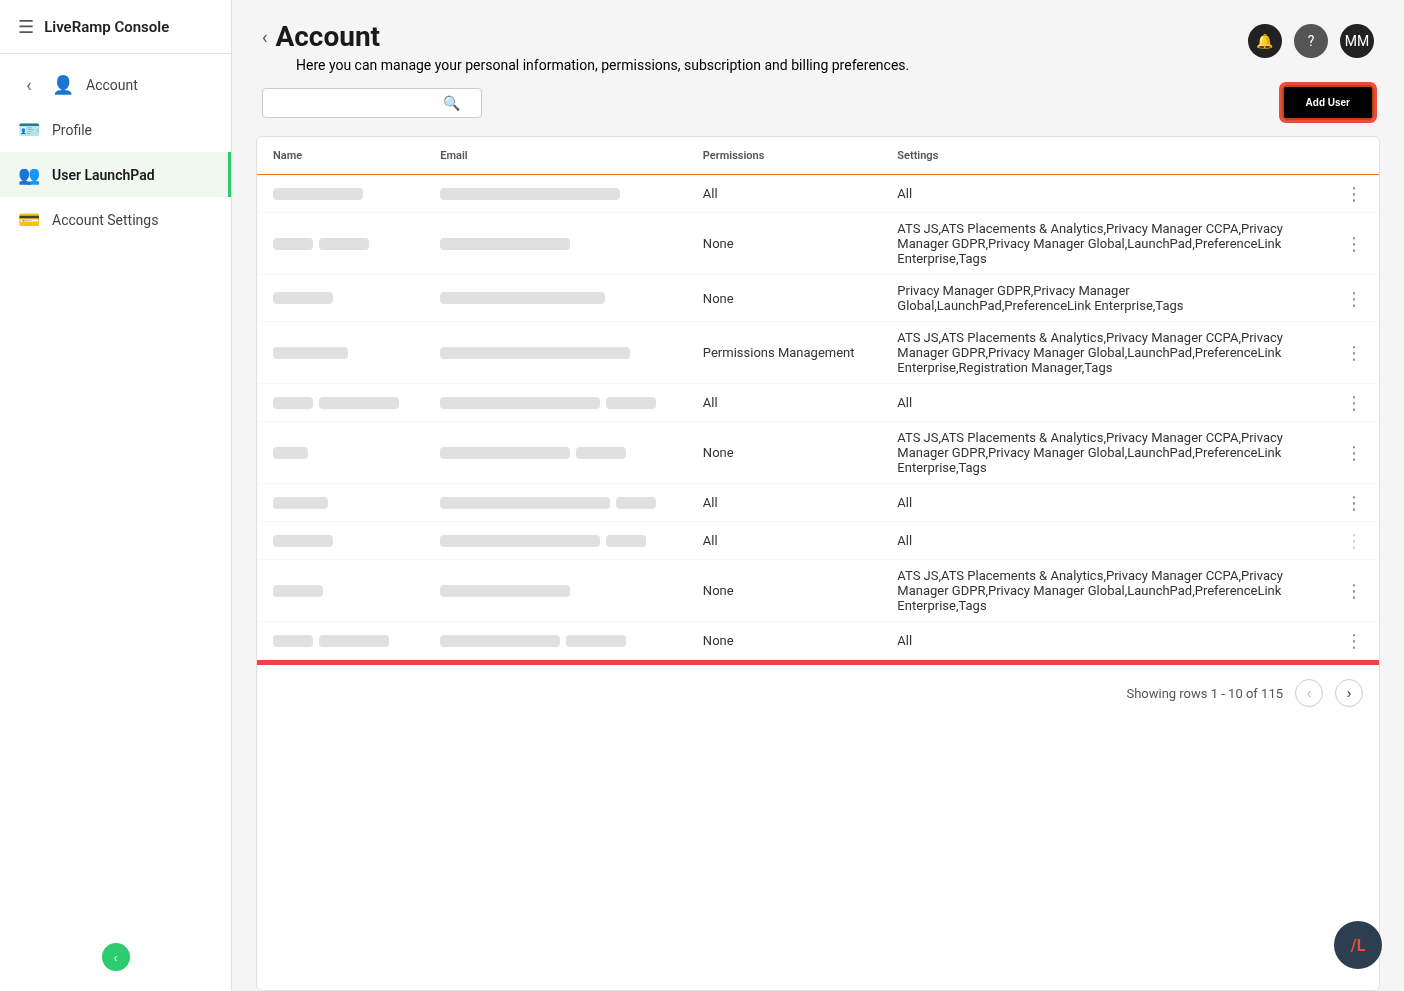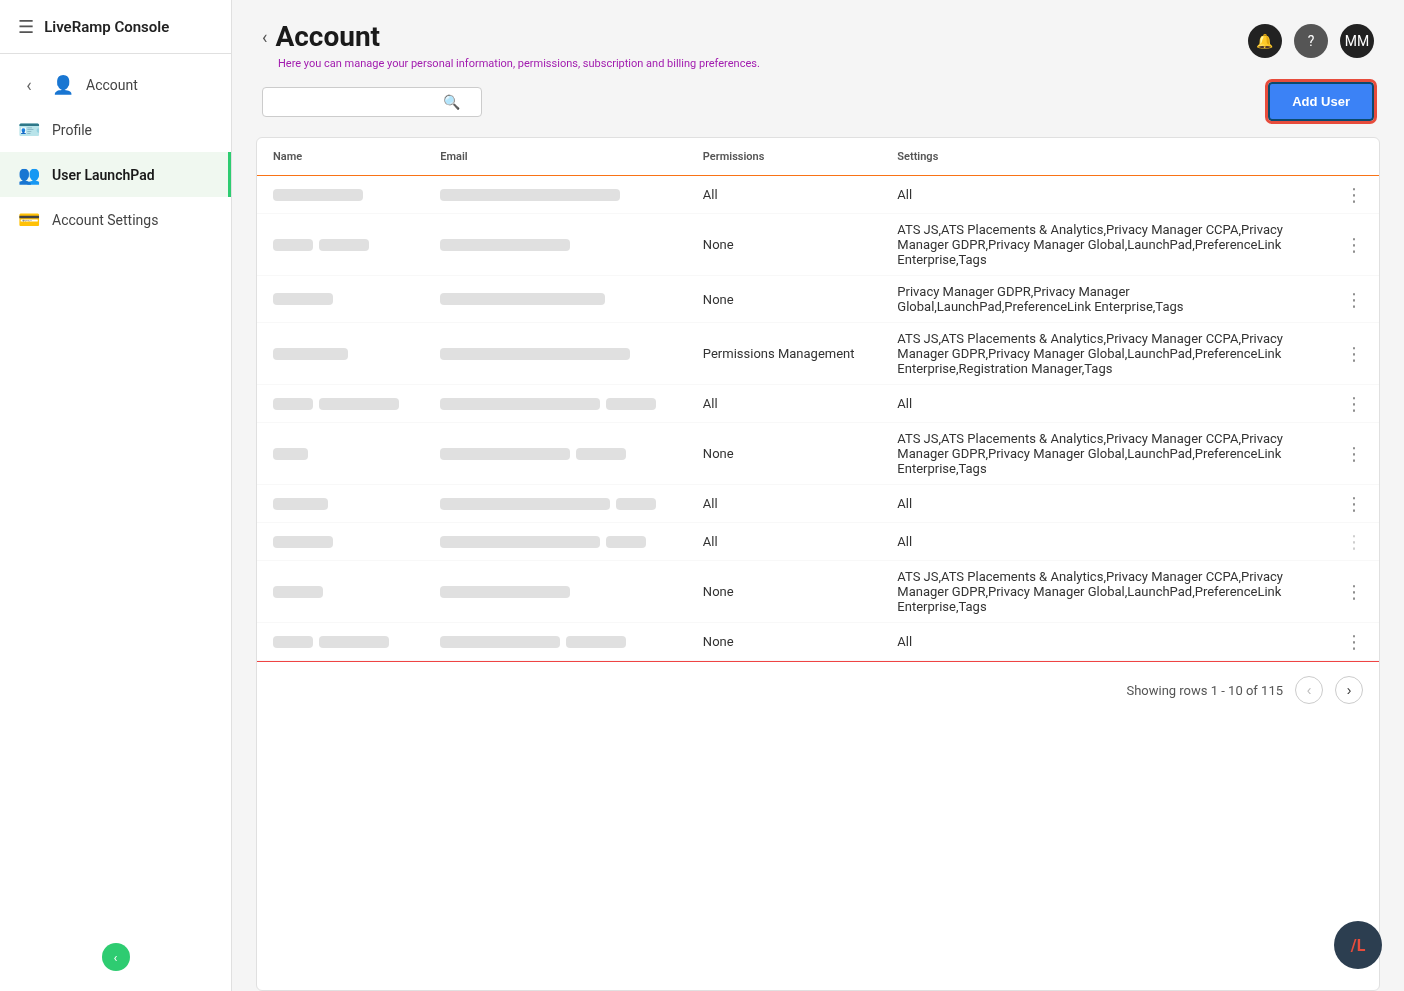--- a/index.html
+++ b/index.html
@@ -75,21 +75,21 @@
     #topbar {
       display: flex;
       align-items: flex-start;
       padding: 20px 30px 12px 30px;
       background: #f5f5f5;
     }
     #topbar-left { flex: 1; }
     #page-title-row { display: flex; align-items: center; gap: 8px; margin-bottom: 4px; }
     #back-arrow { font-size: 18px; color: #555; cursor: pointer; }
     #page-title { font-size: 28px; font-weight: 700; color: #1a1a1a; }
-    #page-subtitle { font-size: 11px; color: #a21caf; margin-left: 16px; }
+    #page-subtitle { font-size: 14px; color: #000000; margin-left: 34px; }
 
     #topbar-right { display: flex; align-items: center; gap: 12px; margin-top: 4px; }
     .icon-btn {
       width: 34px; height: 34px;
       border-radius: 50%;
       background: #222;
       display: flex; align-items: center; justify-content: center;
       cursor: pointer;
       color: white;
       font-size: 14px;
@@ -116,26 +116,26 @@
       border: none;
       outline: none;
       font-size: 13px;
       width: 170px;
       background: transparent;
     }
     #search-box .search-icon { color: #888; font-size: 14px; }
 
     #add-user-btn {
       margin-left: auto;
-      background: #3b82f6;
+      background: #000000;
       color: white;
-      border: 2px solid #0c4a6e;
+      border: 2px solid #c2410c;
       border-radius: 4px;
       padding: 10px 22px;
-      font-size: 13px;
+      font-size: 10px;
       font-weight: 700;
       cursor: pointer;
       outline: 3px solid #e74c3c;
     }
 
     
     #users-card {
       margin: 0 24px;
       background: white;
       border-radius: 6px;
@@ -185,21 +185,21 @@
       display: flex;
       justify-content: flex-end;
     }
 
     #pagination-row {
       padding: 14px 16px;
       display: flex;
       justify-content: flex-end;
       align-items: center;
       gap: 12px;
-      border-top: 1px solid #ef4444;
+      border-top: 5px solid #ef4444;
     }
     #pagination-row .pagination-text { font-size: 13px; color: #555; }
     .pagination-btn {
       width: 28px; height: 28px;
       border-radius: 50%;
       border: 1px solid #ccc;
       background: white;
       display: flex; align-items: center; justify-content: center;
       cursor: pointer;
       font-size: 14px;

